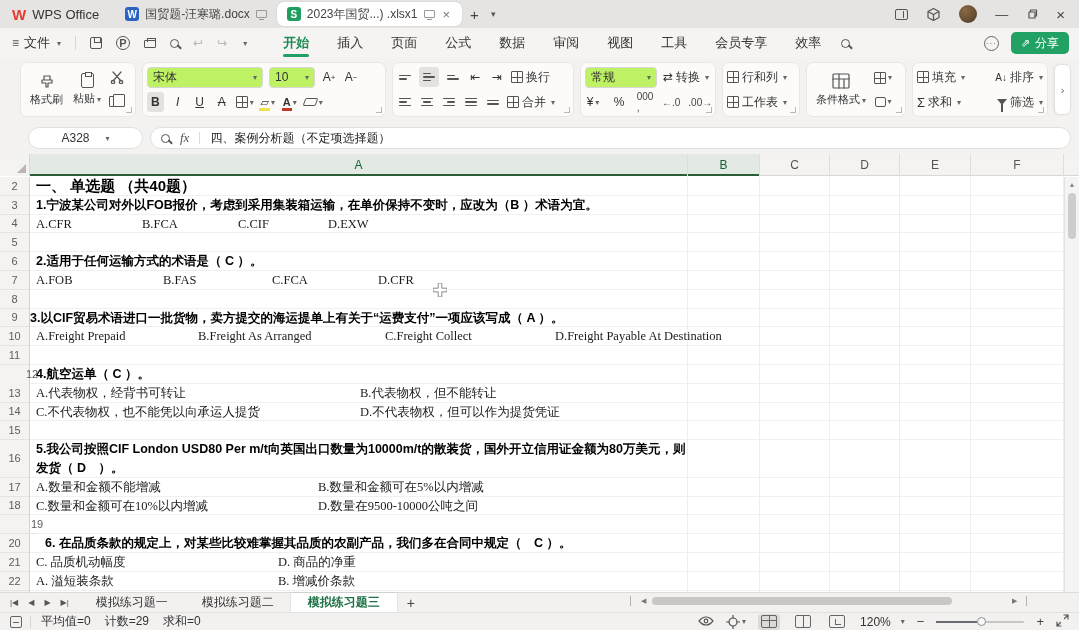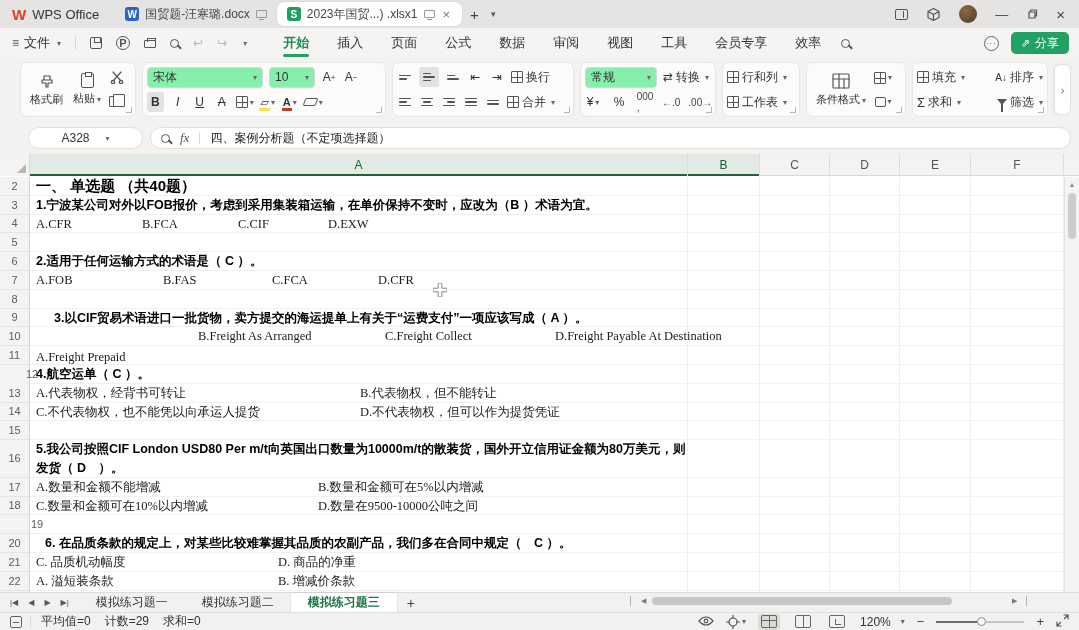--- a/index.html
+++ b/index.html
@@ -51,21 +51,21 @@
 .sharebtn{background:#21a163;color:#fff;border-radius:5px;height:22px;display:flex;align-items:center;gap:5px;padding:0 10px;font-size:12px}
 .shareic{font-size:11px}
 
 #ribbon{position:absolute;left:0;top:58px;width:1079px;height:64px;background:#f4f2f1}
 .rgroup{position:absolute;top:4px;height:55px;background:#fcfbfa;border:1px solid #e9e7e5;border-radius:7px;display:flex;align-items:center;padding:2px 4px}
 .rg-corner::after{content:"";position:absolute;right:3px;bottom:3px;width:5px;height:5px;border-right:1px solid #b9b7b5;border-bottom:1px solid #b9b7b5}
 .bigbtn{display:flex;flex-direction:column;align-items:center;justify-content:center;gap:3px;padding:2px 5px;font-size:11px;color:#333}
 .minicol{display:flex;flex-direction:column;justify-content:space-around;height:48px;padding:0 3px}
 .r2{display:flex;flex-direction:column;justify-content:space-between;height:48px;width:100%}
 .rrow{display:flex;align-items:center;gap:6px;height:23px}
-.combo{background:#86efac;border:1px solid #d8d6d4;border-radius:4px;height:21px;display:flex;align-items:center;justify-content:space-between;padding:0 5px;font-size:12px;color:#333}
+.combo{background:#bef264;border:1px solid #d8d6d4;border-radius:4px;height:21px;display:flex;align-items:center;justify-content:space-between;padding:0 5px;font-size:12px;color:#333}
 .caret{font-size:8px;color:#666;margin-left:2px}
 .tbtn{display:flex;align-items:center;justify-content:center;min-width:16px;height:20px;color:#333;font-size:12px}
 .tbtn.sel{background:#e4e2e0;border-radius:3px;padding:0 4px}
 .lblbtn{display:flex;align-items:center;gap:3px;font-size:12px;color:#333}
 .bld{font-weight:bold}.itl{font-style:italic}.unl{text-decoration:underline}.stk{text-decoration:line-through}
 .gridic{width:12px;height:12px;border:1px solid #555;position:relative;display:inline-block;border-radius:1px}
 .gridic::before{content:"";position:absolute;left:0;right:0;top:50%;height:1px;background:#555}
 .gridic::after{content:"";position:absolute;top:0;bottom:0;left:50%;width:1px;background:#555}
 .ubar{position:relative;display:inline-block;font-size:11px;font-weight:bold;color:#333;line-height:11px}
 .ubar::after{content:"";position:absolute;left:-1px;right:-1px;bottom:-3px;height:3px}
@@ -504,24 +504,24 @@
         <span class="cell question" style="left: 6px; line-height: 18.8px;">2.适用于任何运输方式的术语是（ C ）。</span>
       </div>
       <div class="grid-row" style="height: 18.8px;">
         <span class="cell option" style="left: 6px; line-height: 18.8px;">A.FOB</span>
         <span class="cell option" style="left: 133px; line-height: 18.8px;">B.FAS</span>
         <span class="cell option" style="left: 242px; line-height: 18.8px;">C.FCA</span>
         <span class="cell option" style="left: 348px; line-height: 18.8px;">D.CFR</span>
       </div>
       <div class="grid-row" style="height: 18.8px;"></div>
       <div class="grid-row" style="height: 18.8px;">
-        <span class="cell question" style="left: 24px; line-height: 18.8px; text-align: right;">3.以CIF贸易术语进口一批货物，卖方提交的海运提单上有关于“运费支付”一项应该写成（ A ）。</span>
-      </div>
-      <div class="grid-row" style="height: 18.8px;">
-        <span class="cell option" style="left: 6px; line-height: 18.8px; margin-top: 21px;">A.Freight Prepaid</span>
+        <span class="cell question" style="left: 0; line-height: 18.8px; text-align: right;">3.以CIF贸易术语进口一批货物，卖方提交的海运提单上有关于“运费支付”一项应该写成（ A ）。</span>
+      </div>
+      <div class="grid-row" style="height: 18.8px;">
+        <span class="cell option" style="left: 6px; line-height: 18.8px;">A.Freight Prepaid</span>
         <span class="cell option" style="left: 168px; line-height: 18.8px;">B.Freight As Arranged</span>
         <span class="cell option" style="left: 355px; line-height: 18.8px;">C.Freight Collect</span>
         <span class="cell option" style="left: 525px; line-height: 18.8px;">D.Freight Payable At Destination</span>
       </div>
       <div class="grid-row" style="height: 18.8px;"></div>
       <div class="grid-row" style="height: 18.8px;">
         <span class="cell question" style="left: 6px; line-height: 18.8px;">4.航空运单（ C ）。</span>
       </div>
       <div class="grid-row" style="height: 18.8px;">
         <span class="cell option" style="left: 6px; line-height: 18.8px;">A.代表物权，经背书可转让</span>

